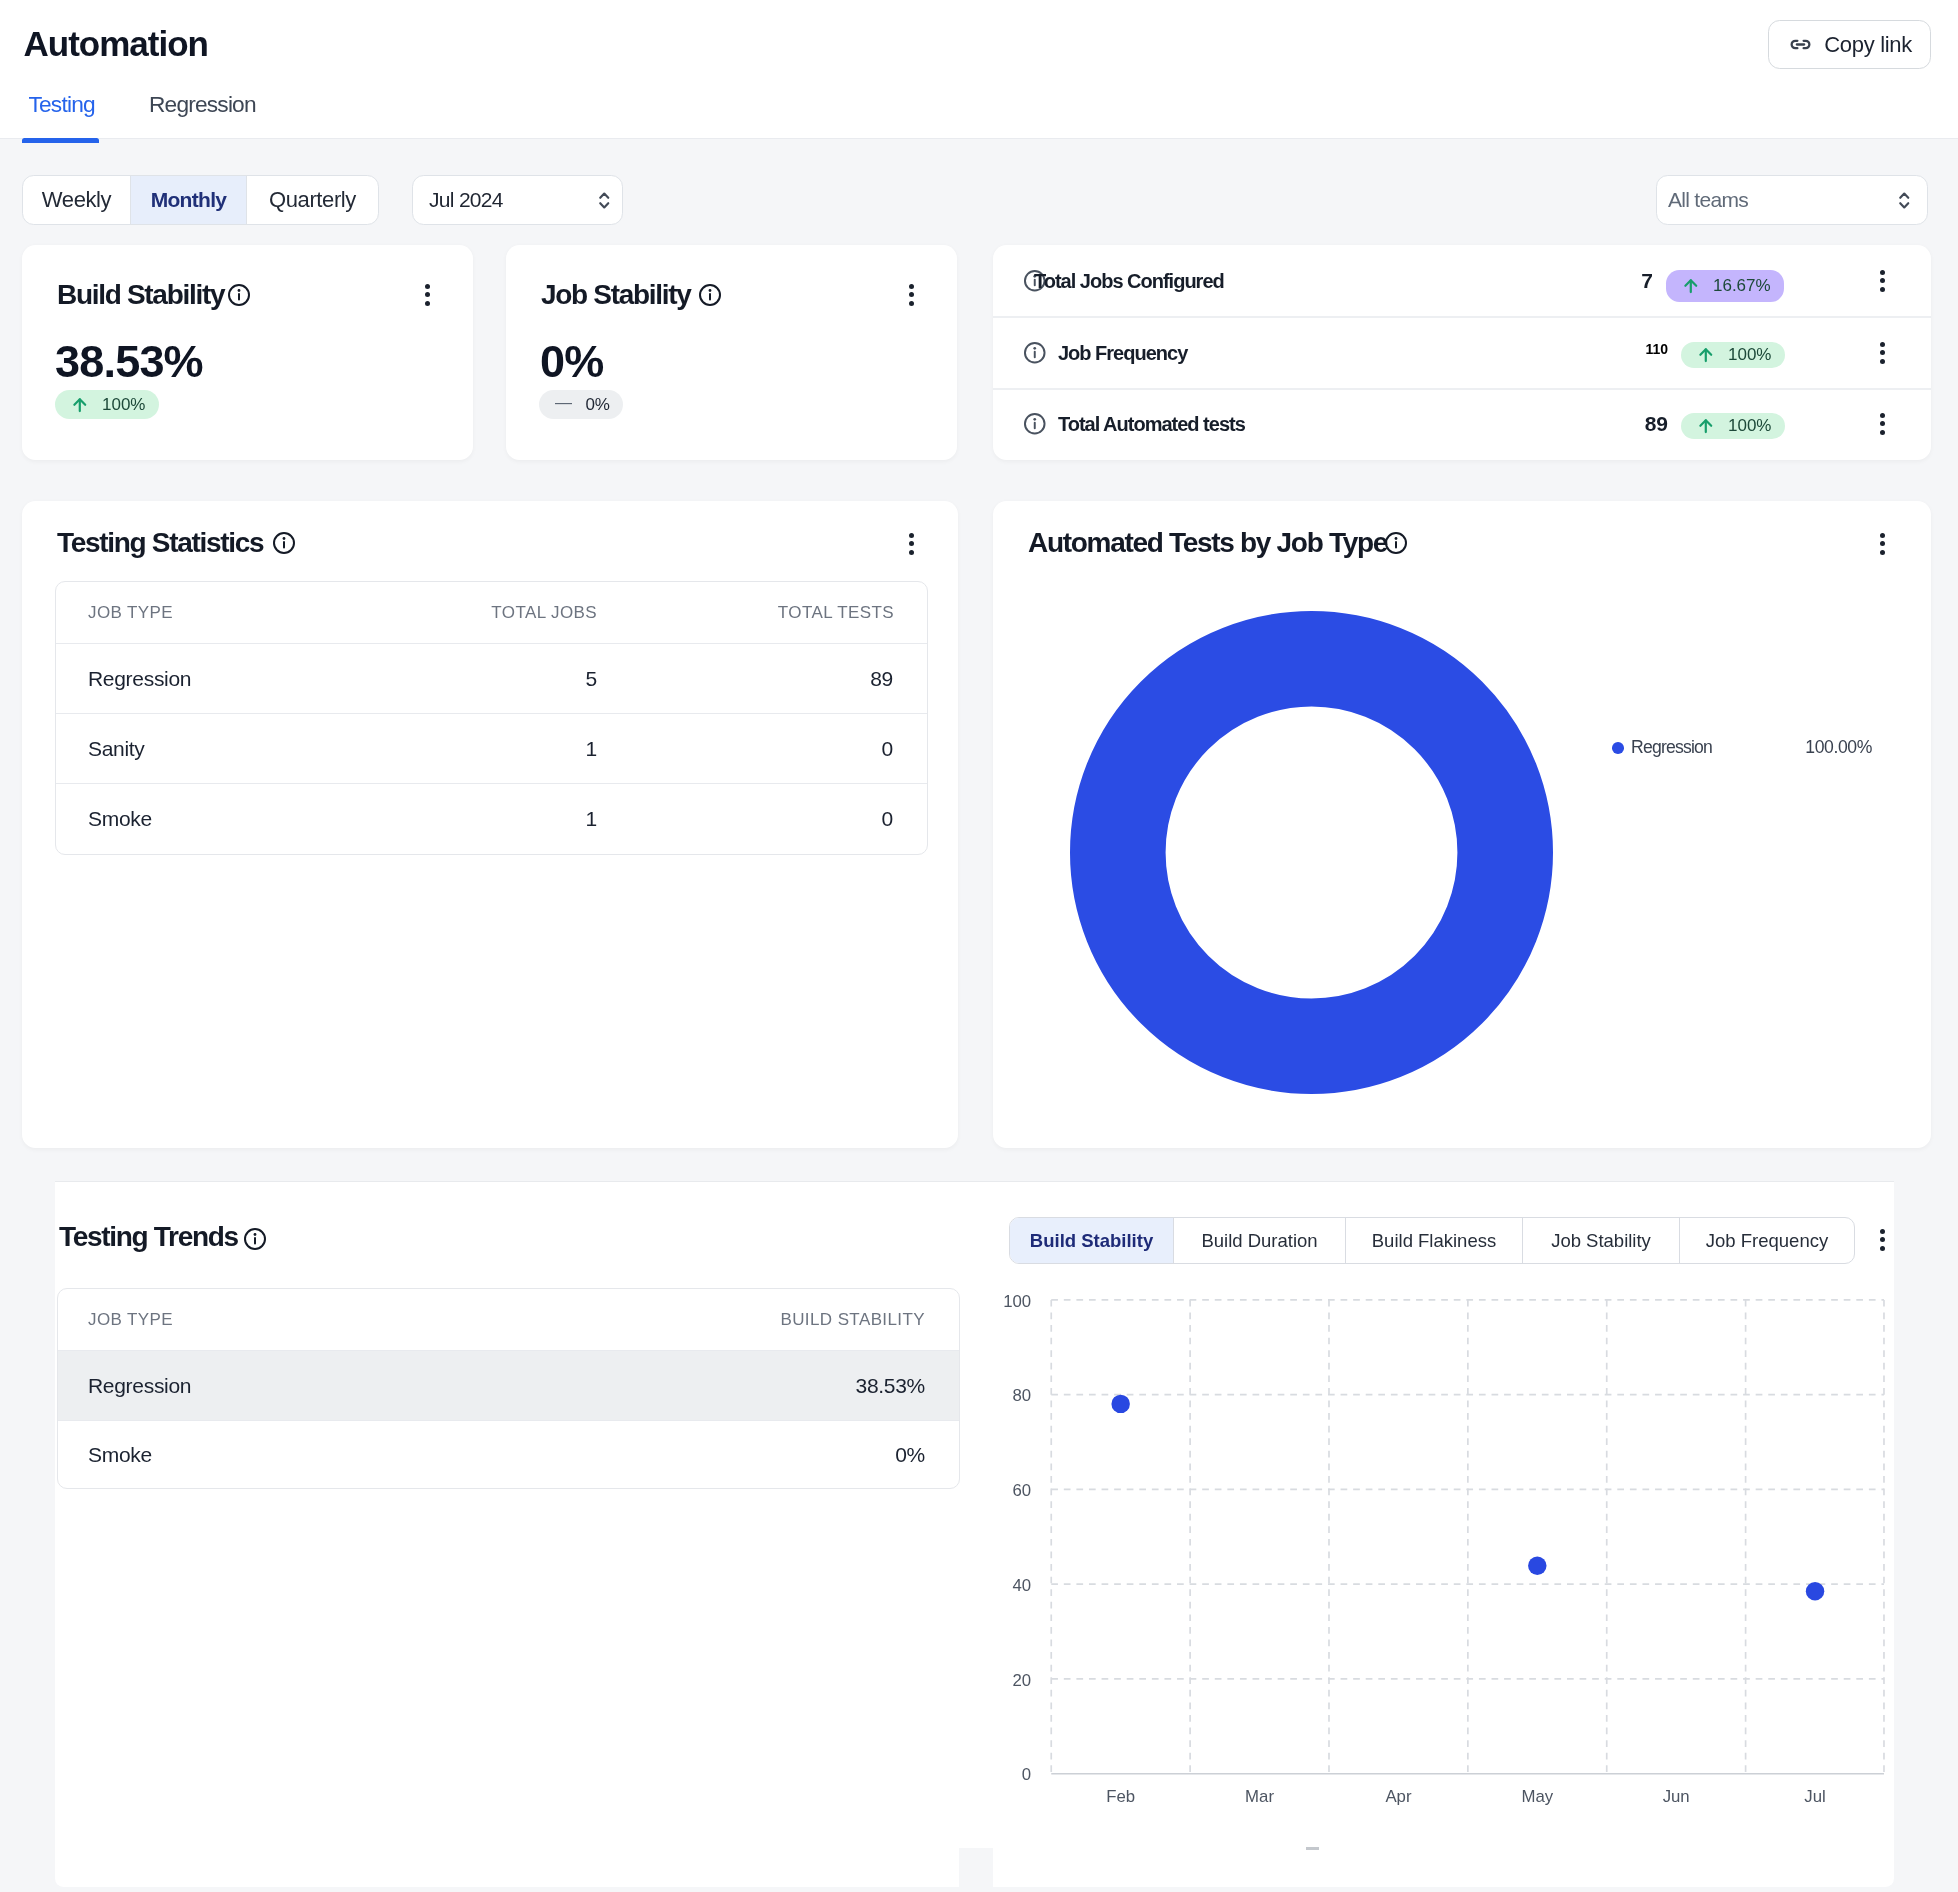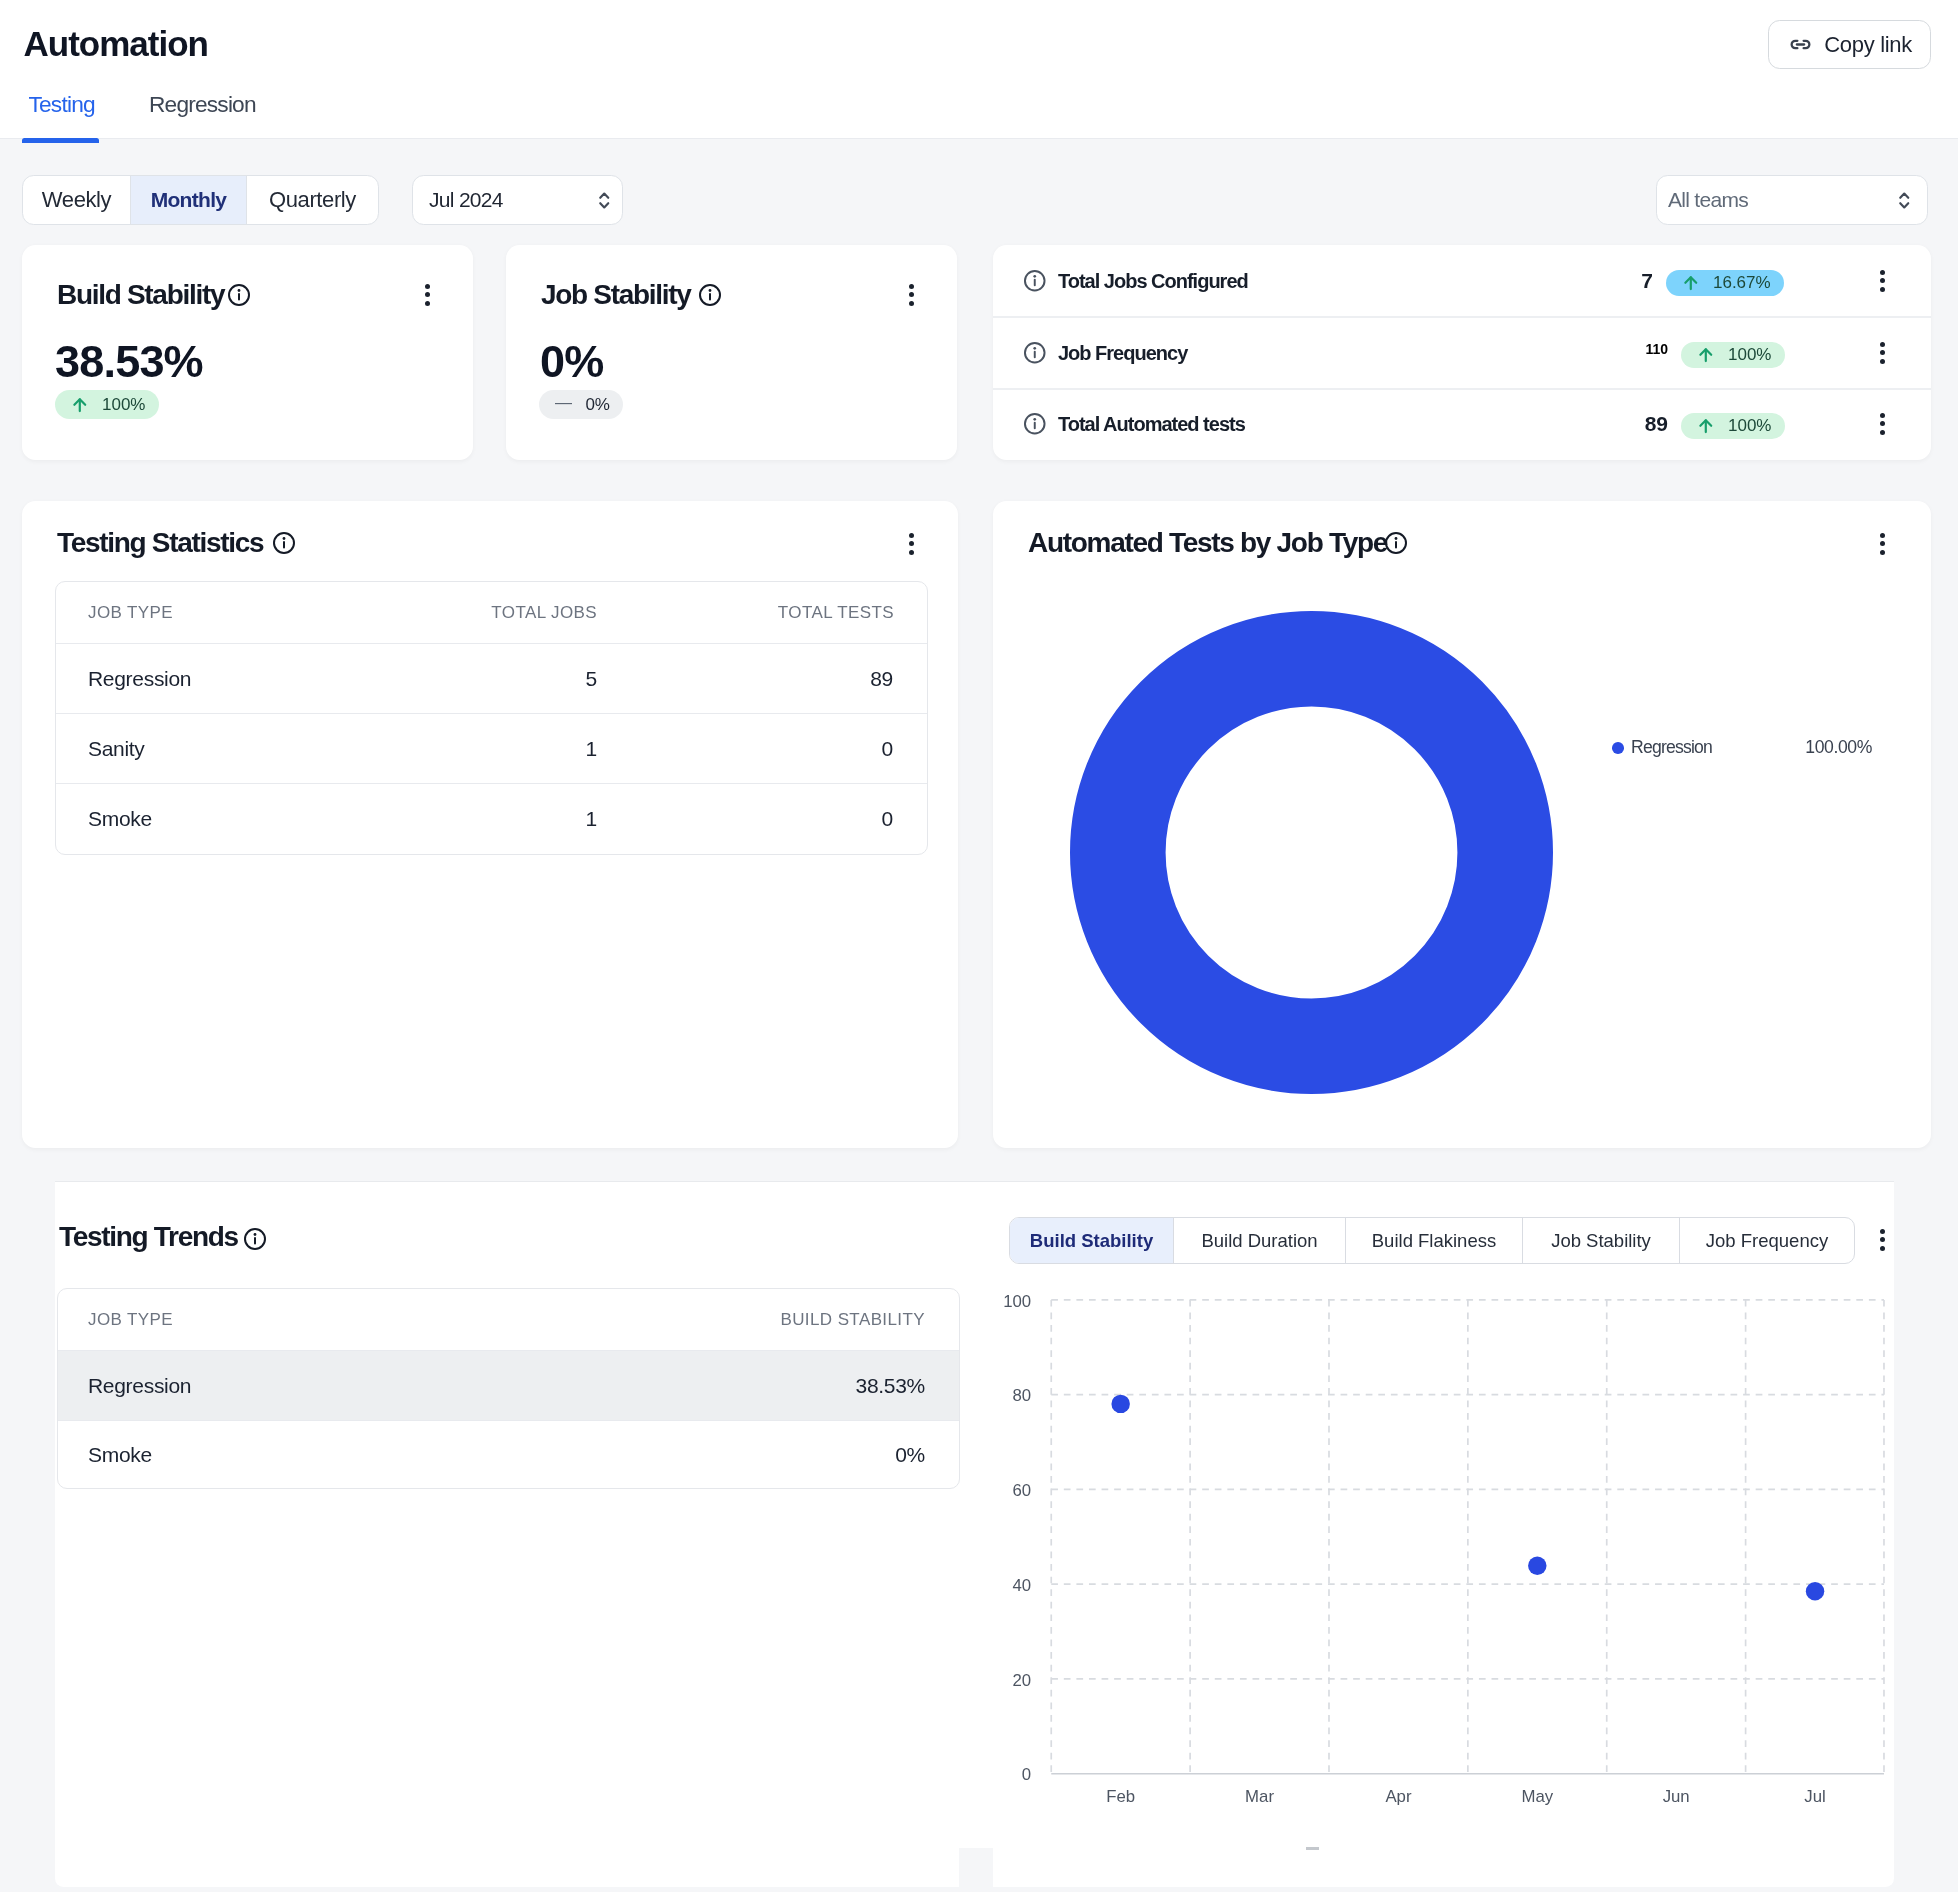--- a/index.html
+++ b/index.html
@@ -104,23 +104,23 @@
 <div class="abs" style="left:993px;top:316px;width:938px;height:1.7px;background:#edeff2;"></div>
 <div class="abs" style="left:993px;top:388px;width:938px;height:1.7px;background:#edeff2;"></div>
 
 <div class="ginfo" style="left:1023px;top:269px;">
   <svg width="23.5" height="23.5" viewBox="0 0 24 24" fill="none" stroke="#49525f" stroke-width="2">
       <circle cx="12" cy="12" r="10"></circle>
       <line x1="12" y1="11" x2="12" y2="16.5" stroke-linecap="round"></line>
       <circle cx="12" cy="7.5" r="1.4" fill="#49525f" stroke="none"></circle>
     </svg>
 </div>
-<div class="abs" style="left:1058px;top:270px;font-size:20px;font-weight:700;color:#171e2a;letter-spacing:-1px;">Total Jobs Configured</div>
+<div class="abs" style="left:1034px;top:270px;font-size:20px;font-weight:700;color:#171e2a;letter-spacing:-1px;">Total Jobs Configured</div>
 <div class="abs" style="left:1510px;top:269px;width:143px;text-align:right;font-size:21px;font-weight:700;color:#171e2a;">7</div>
-<div class="pill" style="left:1666px;top:270px;height:26px;border-radius:13.4px;background:#7dd3fc;color:#1d4939;">
+<div class="pill" style="left:1666px;top:270px;height:32px;border-radius:13.4px;background:#c4b5fd;color:#1d4939;">
   <svg width="17.6" height="17.6" viewBox="0 0 24 24" fill="none" stroke="#179e6b" stroke-width="3" stroke-linecap="round" stroke-linejoin="round">
       <line x1="12" y1="20.5" x2="12" y2="4.5"></line>
       <path d="M4.6 11.9 12 4.5l7.4 7.4"></path>
     </svg>
   <span>16.67%</span>
 </div>
 <div class="kebab" style="left:1880px;top:270px;">
     <span></span>
     <span></span>
     <span></span>

